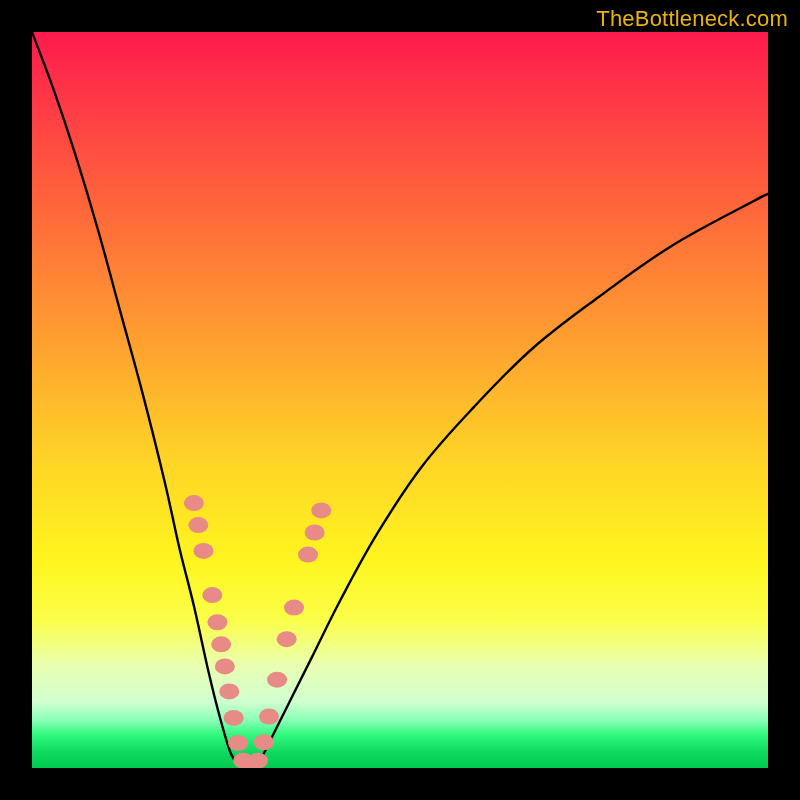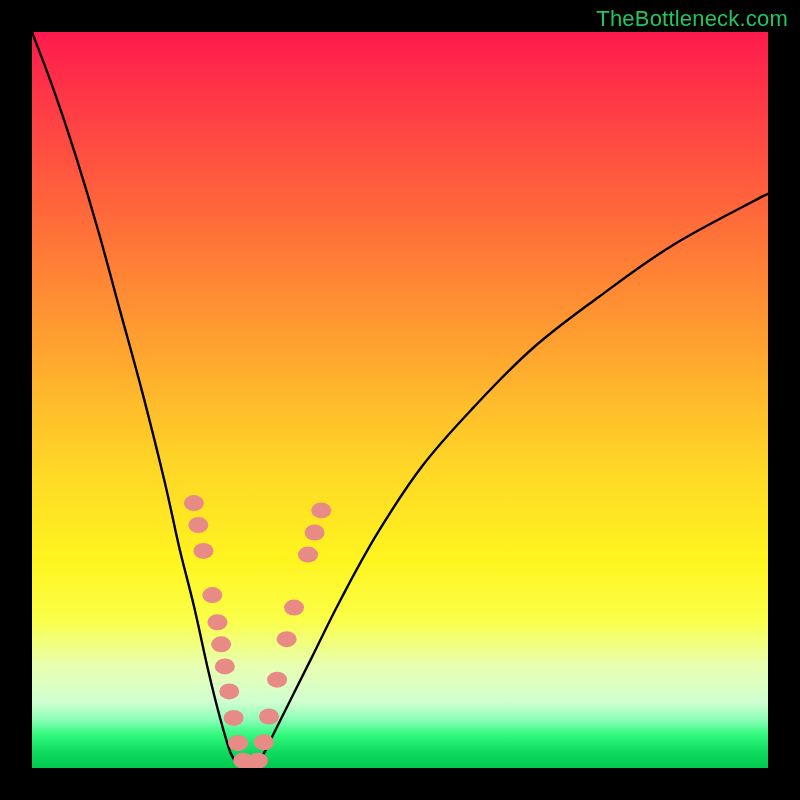--- a/index.html
+++ b/index.html
@@ -50,21 +50,21 @@
   svg.curves {
     position: absolute;
     inset: 0;
     width: 736px;
     height: 736px;
   }
   .watermark {
     position: absolute;
     top: 6px;
     right: 12px;
-    color: #22c55e;
+    color: #eab308;
     font-size: 22px;
     font-weight: 400;
     letter-spacing: 0.2px;
     user-select: none;
   }
 </style>
 </head>
 <body>
 
 <div class="frame">

